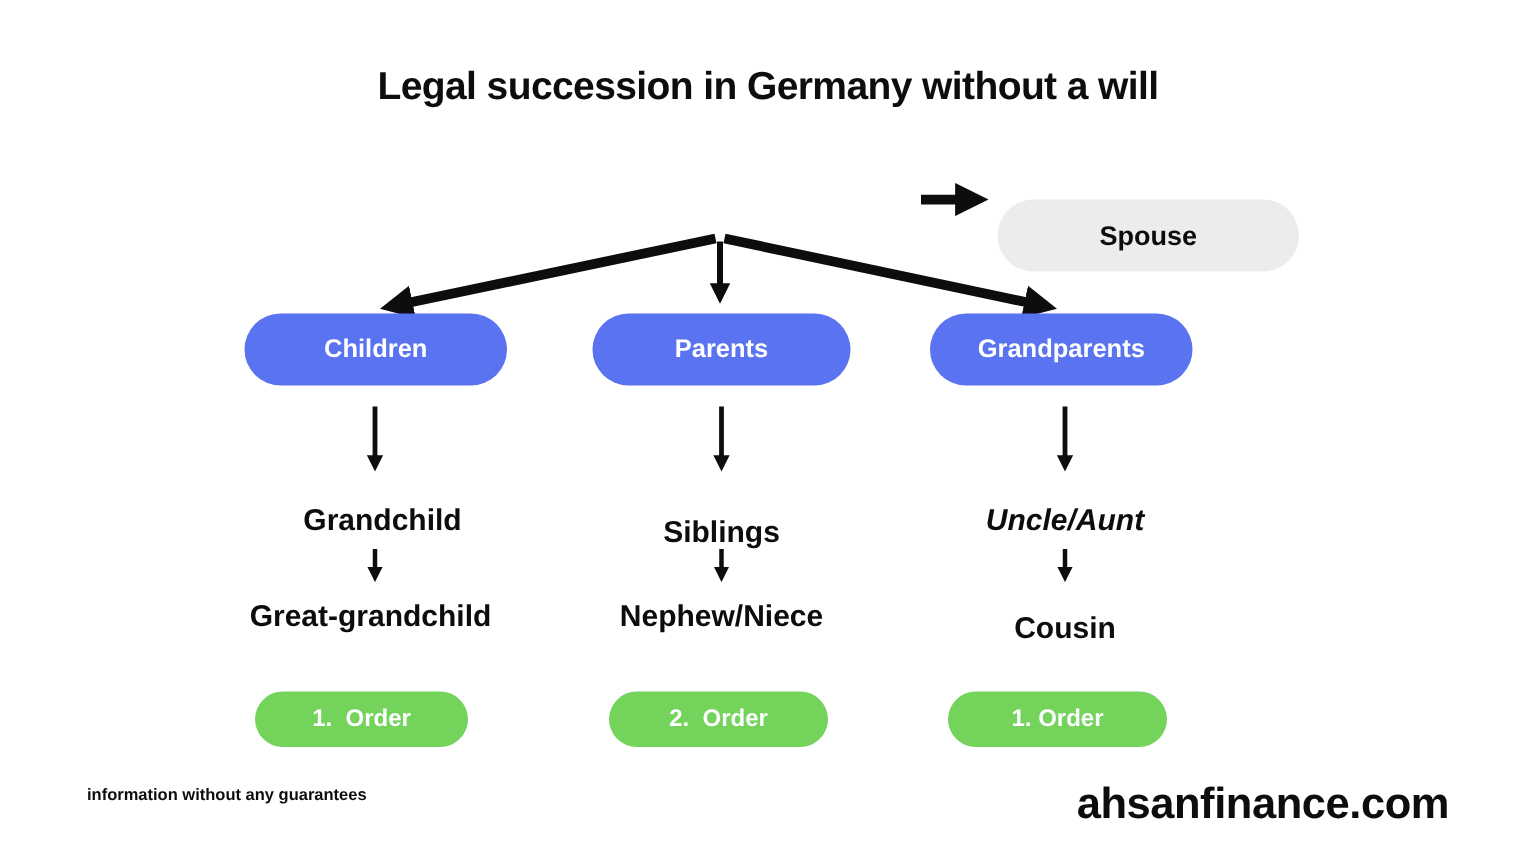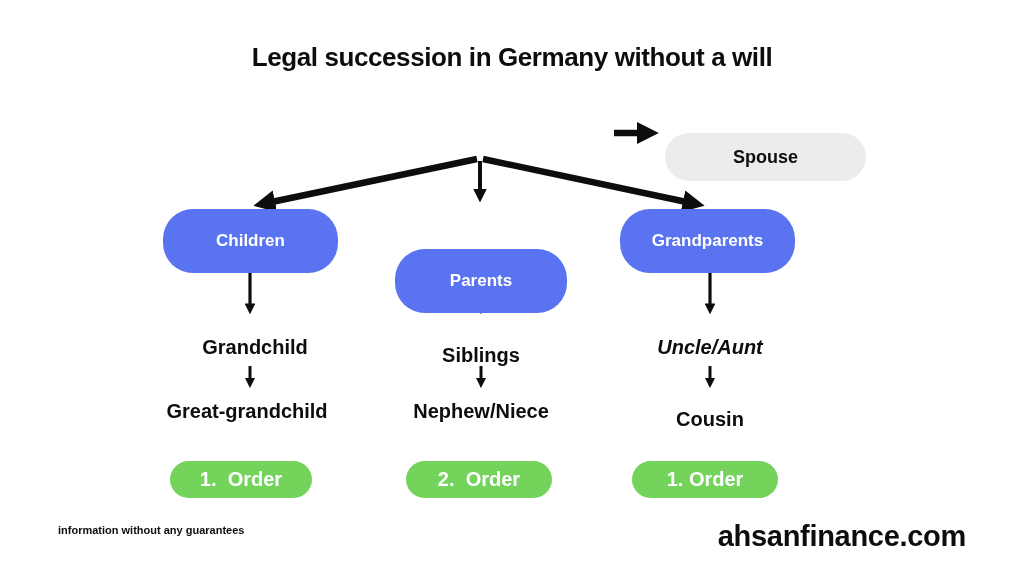--- a/index.html
+++ b/index.html
@@ -46,33 +46,33 @@
   }
   .pill.gray{
     left:665px;top:106px;width:201px;height:48px;
     background:var(--gray);
     border-radius:27px;
     font-size:18px;
     color:var(--ink);
     margin-top:27px;
   }
   .pill.blue{
-    top:209px;height:64px;
+    top:209px;height:48px;
     background:var(--blue);
     border-radius:30px;
     font-size:17px;
   }
   .pill.blue.b0{left:163px;width:175px;}
-  .pill.blue.b1{left:395px;width:172px;margin-top:40px;}
+  .pill.blue.b1{left:395px;width:172px;}
   .pill.blue.b2{left:620px;width:175px;}
   .pill.green{
     top:461px;height:37px;
     background:var(--green);
     border-radius:19px;
-    font-size:20px;
+    font-size:16px;
   }
   .pill.green.g0{left:170px;width:142px;}
   .pill.green.g1{left:406px;width:146px;}
   .pill.green.g2{left:632px;width:146px;}
   .desc{
     position:absolute;
     transform:translateX(-50%);
     font-size:20px;
     font-weight:700;
     color:var(--ink);

